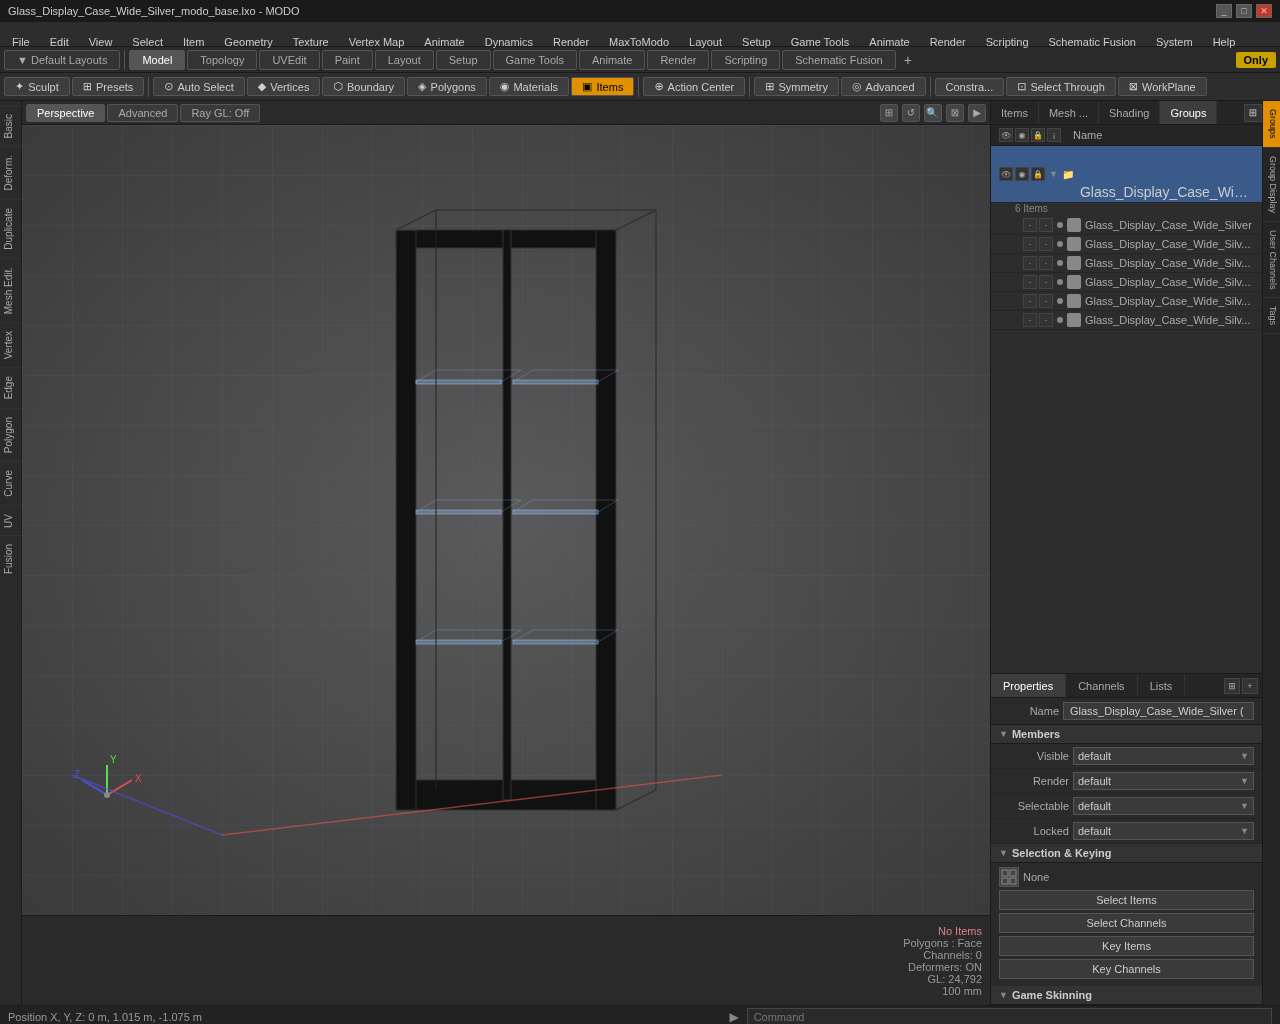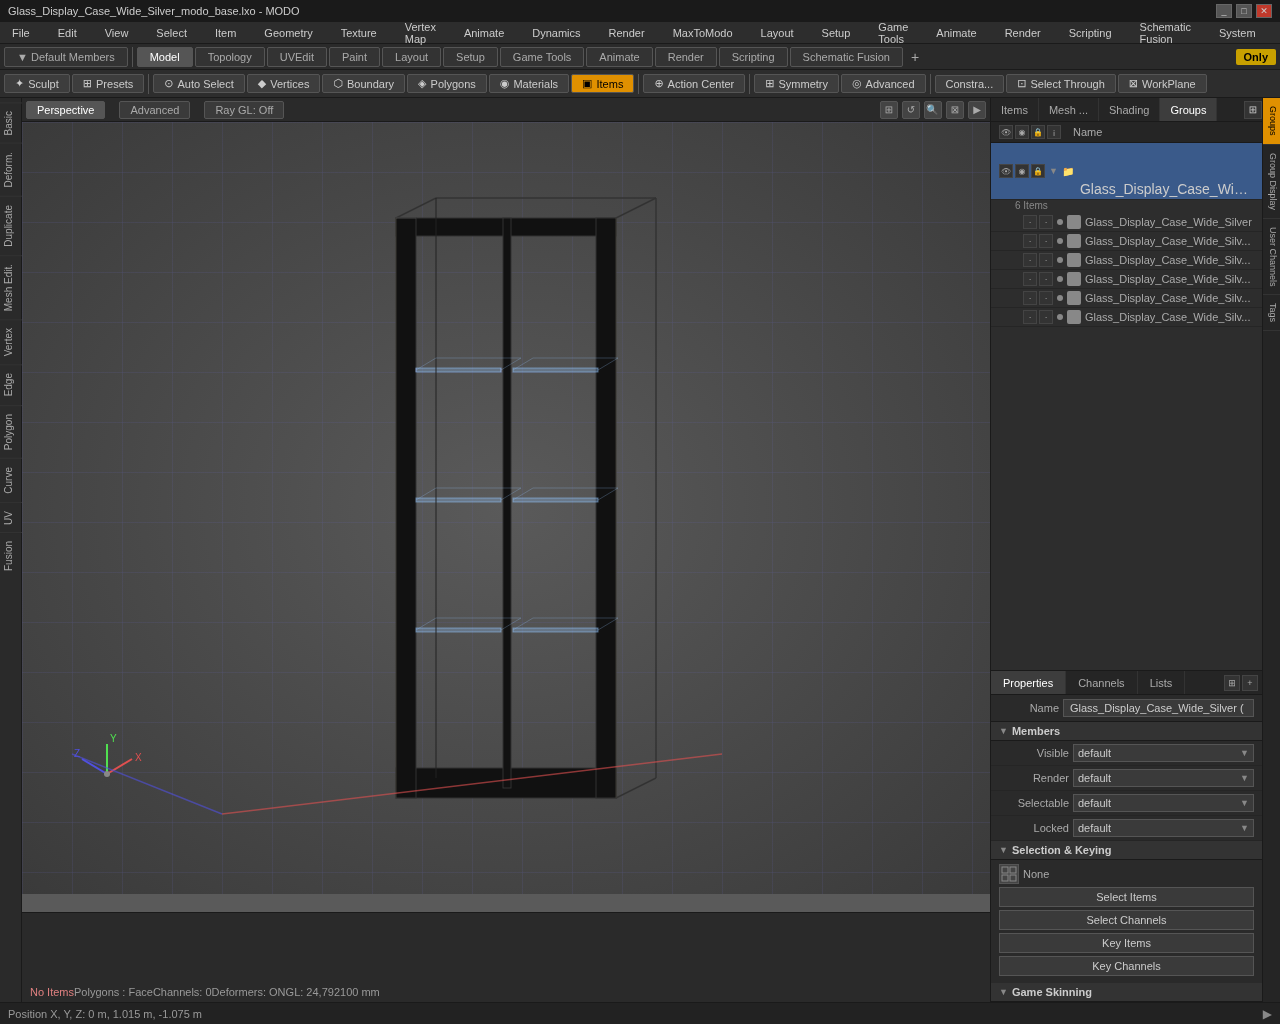--- a/index.html
+++ b/index.html
@@ -22,23 +22,22 @@
       font-size: 9px; display: flex; align-items: center; justify-content: center;
       cursor: pointer; color: #ccc;
     }
     #titlebar .win-btn.close { background: #c0392b; }
 
     
     #menubar {
       background: #2d2d2d;
       height: 22px;
       display: flex;
-      align-items: center;
-      padding: 4px 4px;
-      gap: 12px;
+      padding: 12px 4px;
+      gap: 4px;
       border-bottom: 1px solid #1a1a1a;
     }
     .menu-item {
       padding: 2px 8px;
       font-size: 11px;
       cursor: pointer;
       color: #ccc;
       border-radius: 2px;
     }
 
@@ -143,21 +142,21 @@
       flex-direction: column;
       background: #5a5a5a;
       position: relative;
     }
     #viewport-tabs {
       background: #2a2a2a;
       height: 24px;
       display: flex;
       align-items: center;
       padding: 0 4px;
-      gap: 14px;
+      gap: 2px;
       border-bottom: 1px solid #1a1a1a;
     }
     .vp-tab {
       padding: 2px 10px;
       font-size: 11px;
       cursor: pointer;
       color: #aaa;
       background: #3a3a3a;
       border: 1px solid #555;
       border-radius: 2px;
@@ -207,25 +206,25 @@
       width: 60px; height: 60px;
     }
 
     
     #status-bar {
       background: #2a2a2a;
       height: 90px;
       padding: 4px 8px;
       border-top: 1px solid #1a1a1a;
       display: flex;
-      flex-direction: row;
+      flex-direction: column;
       align-items: flex-end;
+      justify-content: center;
       font-size: 11px;
       color: #aaa;
-      margin-top: 18px;
     }
 
     
     #right-panel {
       width: 290px;
       background: #2d2d2d;
       border-left: 1px solid #1a1a1a;
       display: flex;
       flex-direction: column;
     }
@@ -495,21 +494,21 @@
   <span class="menu-item">Game Tools</span>
   <span class="menu-item">Animate</span>
   <span class="menu-item">Render</span>
   <span class="menu-item">Scripting</span>
   <span class="menu-item">Schematic Fusion</span>
   <span class="menu-item">System</span>
   <span class="menu-item">Help</span>
 </div>
 
 <div id="layout-tabs">
-  <div class="layout-tab">▼ Default Members</div>
+  <div class="layout-tab">▼ Default Layouts</div>
   <div class="tool-separator"></div>
   <div class="layout-tab active">Model</div>
   <div class="layout-tab">Topology</div>
   <div class="layout-tab">UVEdit</div>
   <div class="layout-tab">Paint</div>
   <div class="layout-tab">Layout</div>
   <div class="layout-tab">Setup</div>
   <div class="layout-tab">Game Tools</div>
   <div class="layout-tab">Animate</div>
   <div class="layout-tab">Render</div>
@@ -882,13 +881,14 @@
       </div>
     </div>
   </div>
 
 </div>
 
 <div id="command-bar">
   <span class="status-line">Position X, Y, Z:  0 m, 1.015 m, -1.075 m</span>
   <div style="flex:1;"></div>
   <span class="cmd-arrow">▶</span>
+  <input class="cmd-input" type="text" placeholder="Command" style="">
 </div>
 
 </body></html>

